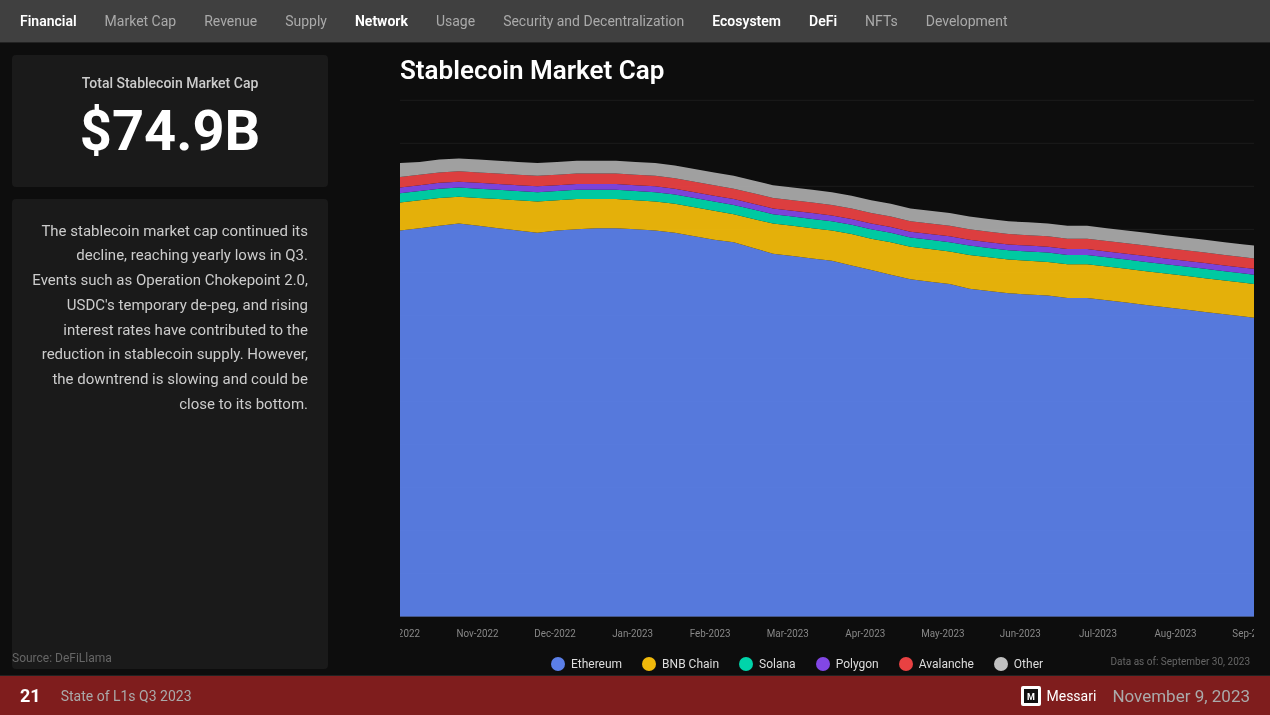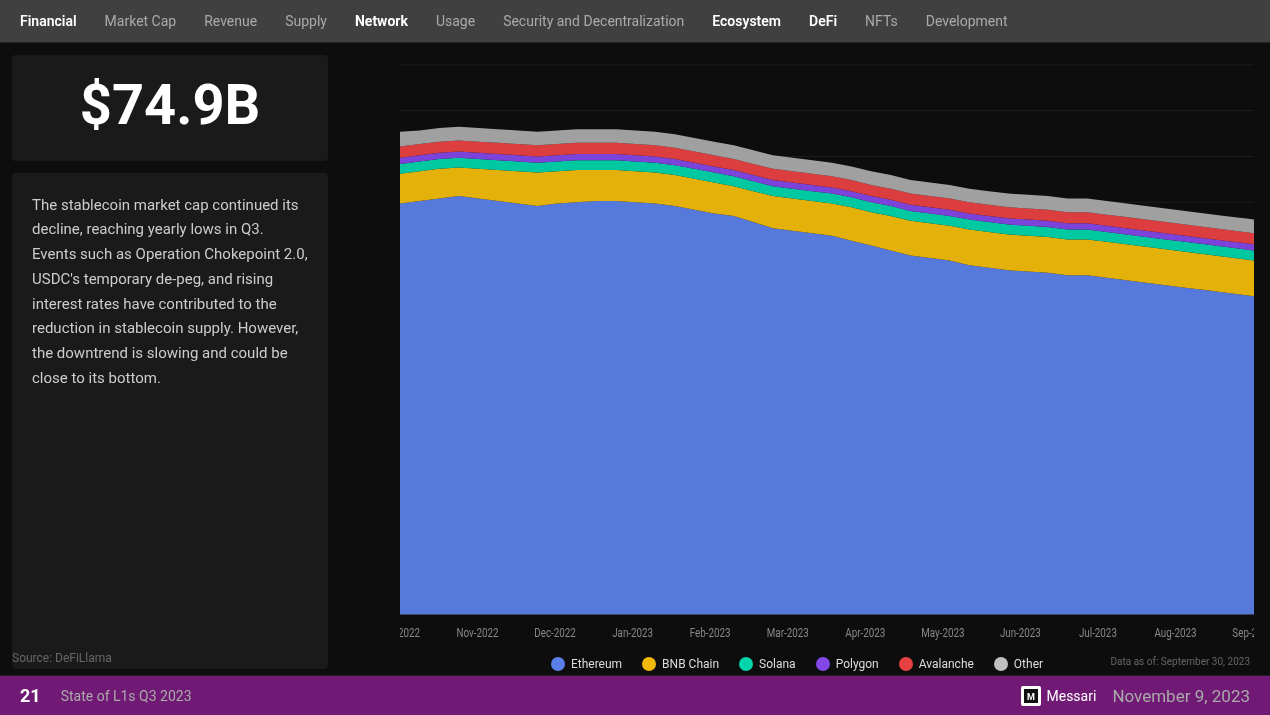--- a/index.html
+++ b/index.html
@@ -81,20 +81,21 @@
       background: #1a1a1a;
       margin: 6px 12px 6px 12px;
       padding: 20px;
       border-radius: 4px;
       flex: 1;
     }
     .description-text {
       font-size: 15px;
       color: #ccc;
       line-height: 1.65;
+      text-align: right;
     }
 
     
     .right-panel {
       flex: 1;
       padding: 12px 16px 0 0;
       display: flex;
       flex-direction: column;
     }
     .chart-title {
@@ -132,21 +133,21 @@
     }
     .legend-dot {
       width: 14px;
       height: 14px;
       border-radius: 2px;
     }
 
     
     .footer {
       height: 40px;
-      background: #701a75;
+      background: #7f1d1d;
       display: flex;
       align-items: center;
       justify-content: space-between;
       padding: 0 20px;
       border-top: 1px solid #222;
     }
     .footer-left {
       display: flex;
       align-items: center;
       gap: 20px;
@@ -211,28 +212,30 @@
   <span class="nav-item bold">Ecosystem</span>
   <span class="nav-item bold">DeFi</span>
   <span class="nav-item">NFTs</span>
   <span class="nav-item">Development</span>
 </nav>
 
 <div class="main">
 
   <div class="left-panel">
     <div class="metric-box">
+      <div class="metric-title">Total Stablecoin Market Cap</div>
       <div class="metric-value">$74.9B</div>
     </div>
     <div class="description-box">
       <p class="description-text">The stablecoin market cap continued its decline, reaching yearly lows in Q3. Events such as Operation Chokepoint 2.0, USDC's temporary de-peg, and rising interest rates have contributed to the reduction in stablecoin supply. However, the downtrend is slowing and could be close to its bottom.</p>
     </div>
   </div>
 
   <div class="right-panel">
+    <div class="chart-title">Stablecoin Market Cap</div>
     <div class="chart-container">
       <svg class="chart-area" viewBox="0 0 870 480" preserveAspectRatio="none">
 
         <text x="-5" y="12" fill="#888" font-size="11" text-anchor="end">$120B</text>
         <text x="-5" y="49" fill="#888" font-size="11" text-anchor="end">$110B</text>
         <text x="-5" y="86" fill="#888" font-size="11" text-anchor="end">$100B</text>
         <text x="-5" y="123" fill="#888" font-size="11" text-anchor="end">$90B</text>
         <text x="-5" y="160" fill="#888" font-size="11" text-anchor="end">$80B</text>
         <text x="-5" y="197" fill="#888" font-size="11" text-anchor="end">$70B</text>
         <text x="-5" y="234" fill="#888" font-size="11" text-anchor="end">$60B</text>

